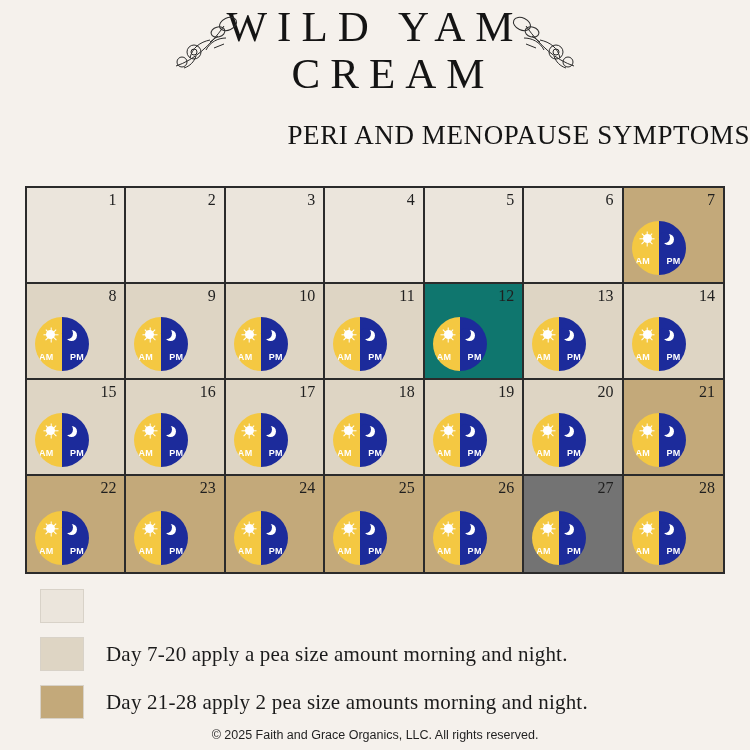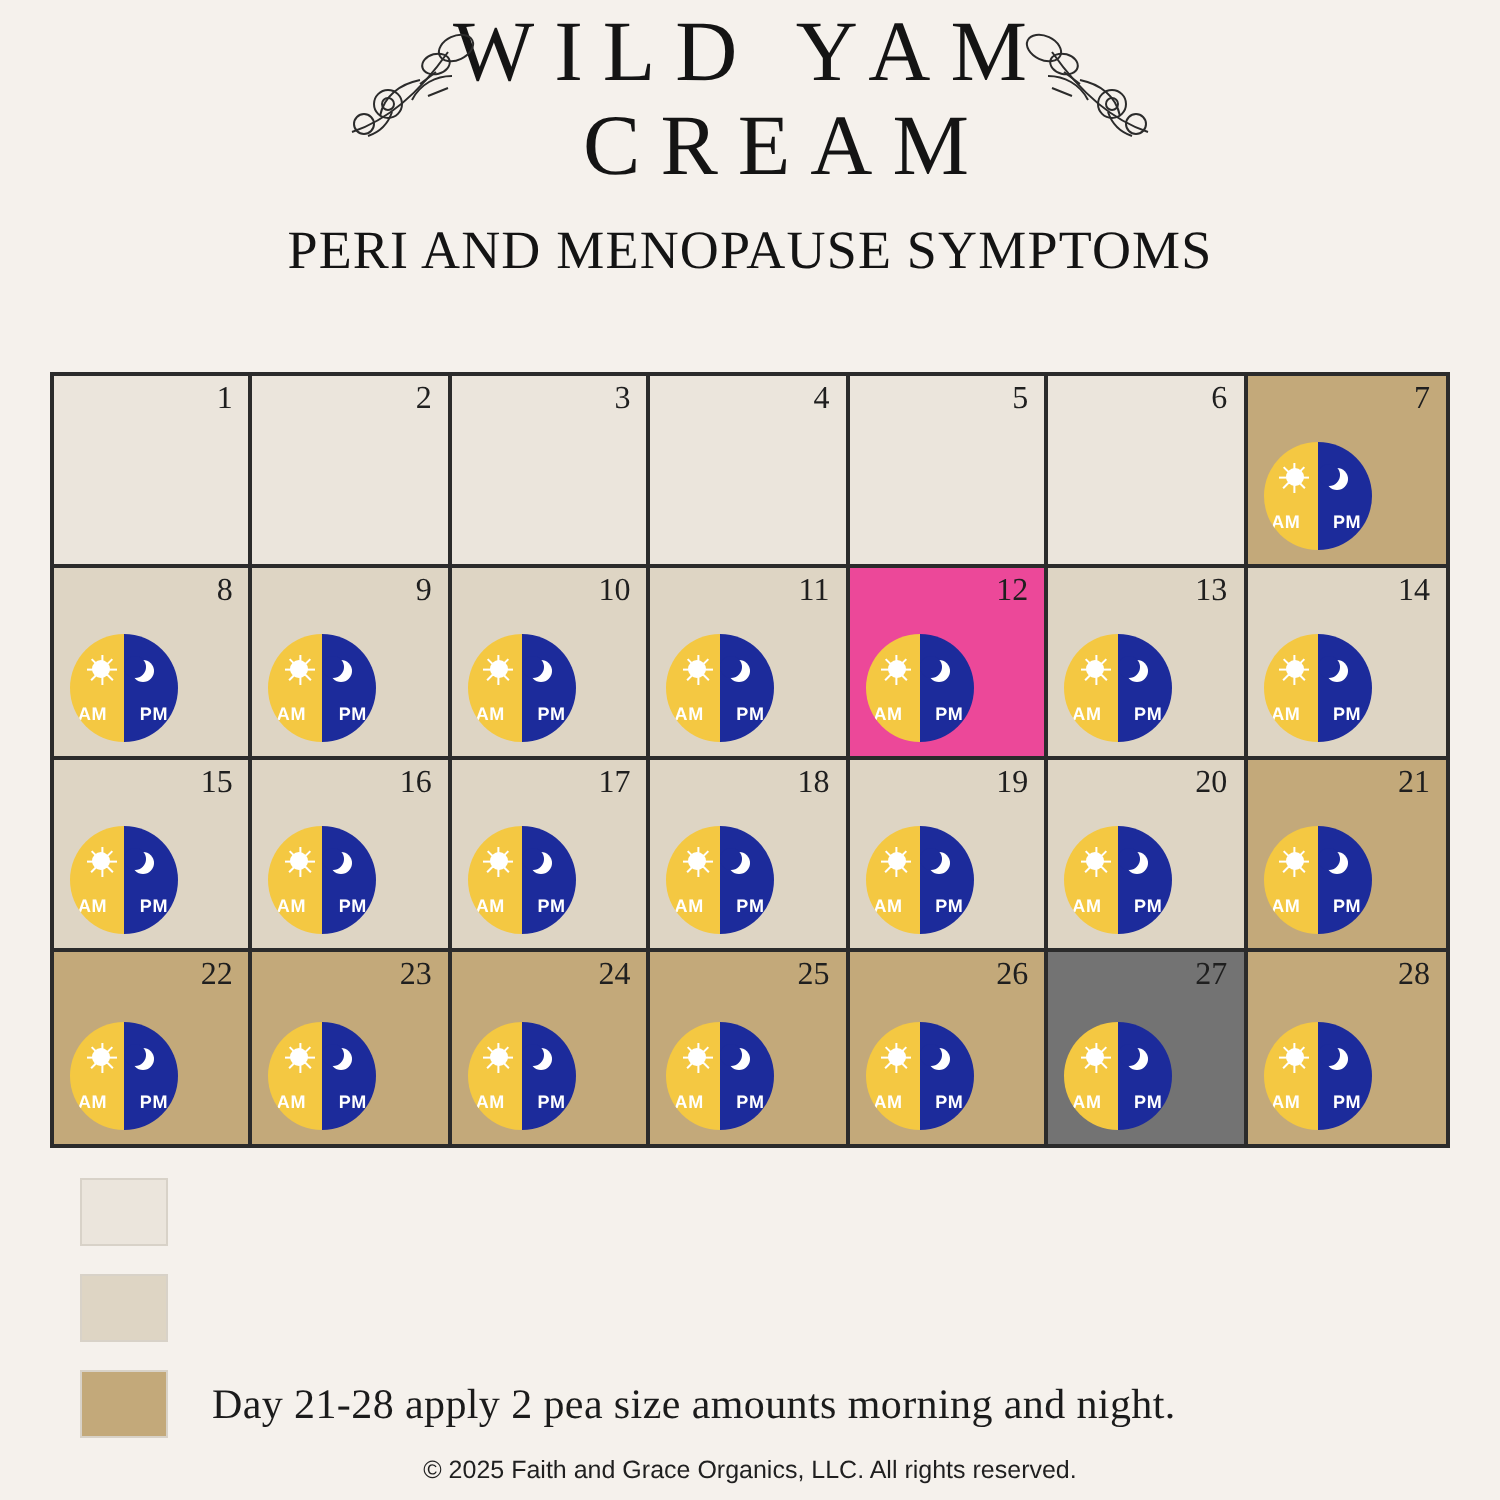--- a/index.html
+++ b/index.html
@@ -48,24 +48,24 @@
   }
   .deco {
     position: absolute;
     width: 86px;
     height: 70px;
   }
   .deco.left { left: 166px; top: 4px; }
   .deco.right { right: 166px; top: 4px; }
 
   .subtitle {
-    text-align: center;
+    text-align: right;
     font-size: 27px;
     letter-spacing: 0.6px;
-    margin-top: 14px;
+    margin-top: 24px;
     color: #141414;
   }
 
   
   .calendar {
     position: absolute;
     left: 25px;
     top: 182px;
     width: 700px;
     border: 2px solid #2b2b2b;
@@ -349,21 +349,21 @@
             <i></i>
             <i class="b"></i>
           </div>
           <div class="moon">
             <span></span>
           </div>
           <div class="lbl lbl-am">AM</div>
           <div class="lbl lbl-pm">PM</div>
         </div>
       </div>
-      <div class="cell" style="background: #ec4899;">
+      <div class="cell" style="background: #0f766e;">
         <div class="daynum">12</div>
         <div class="ampm">
           <div class="half am"></div>
           <div class="half pm"></div>
           <div class="sun">
             <i></i>
             <i class="b"></i>
           </div>
           <div class="moon">
             <span></span>
@@ -629,20 +629,21 @@
         </div>
       </div>
     </div>
 
   <div class="legend" id="legend">
       <div class="legend-row">
         <div class="swatch" style="background: rgb(235, 229, 220);"></div>
       </div>
       <div class="legend-row">
         <div class="swatch" style="background: rgb(222, 213, 196);"></div>
+        <div class="legend-text">Day 7-20 apply a pea size amount morning and night.</div>
       </div>
       <div class="legend-row">
         <div class="swatch" style="background: rgb(195, 169, 122);"></div>
         <div class="legend-text">Day 21-28 apply 2 pea size amounts morning and night.</div>
       </div>
     </div>
 
   <div class="footer">© 2025 Faith and Grace Organics, LLC. All rights reserved.</div>
 </div>
 

